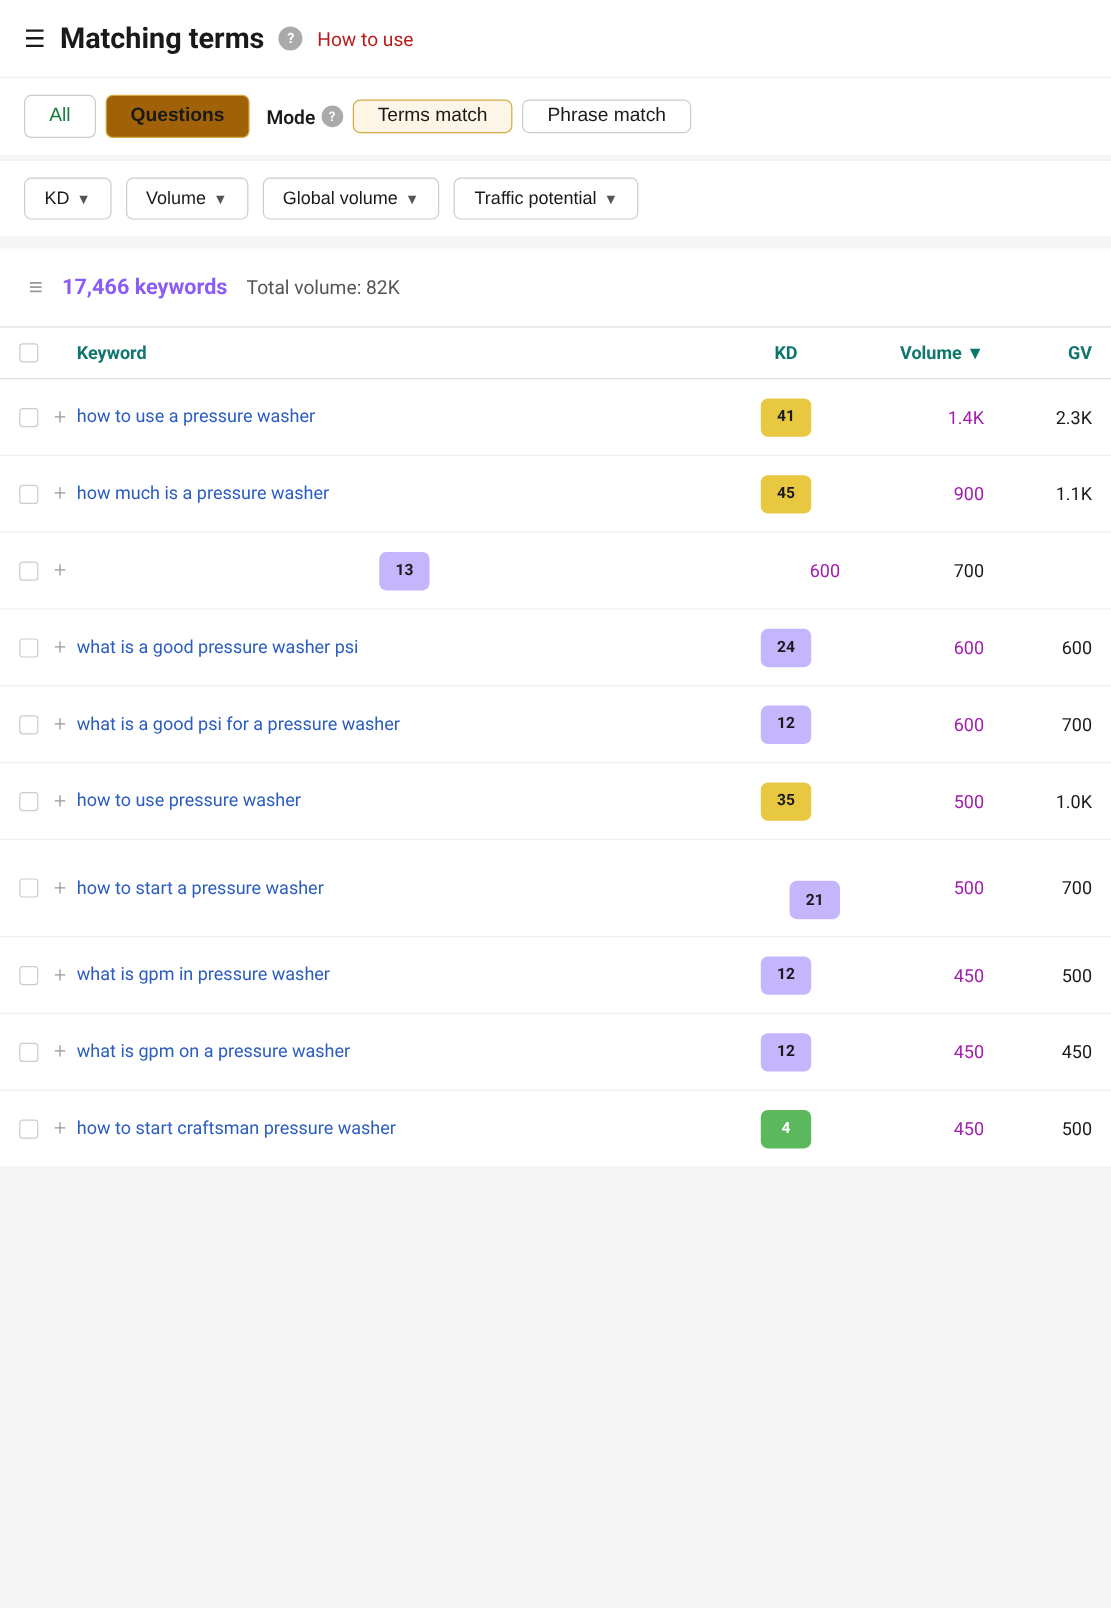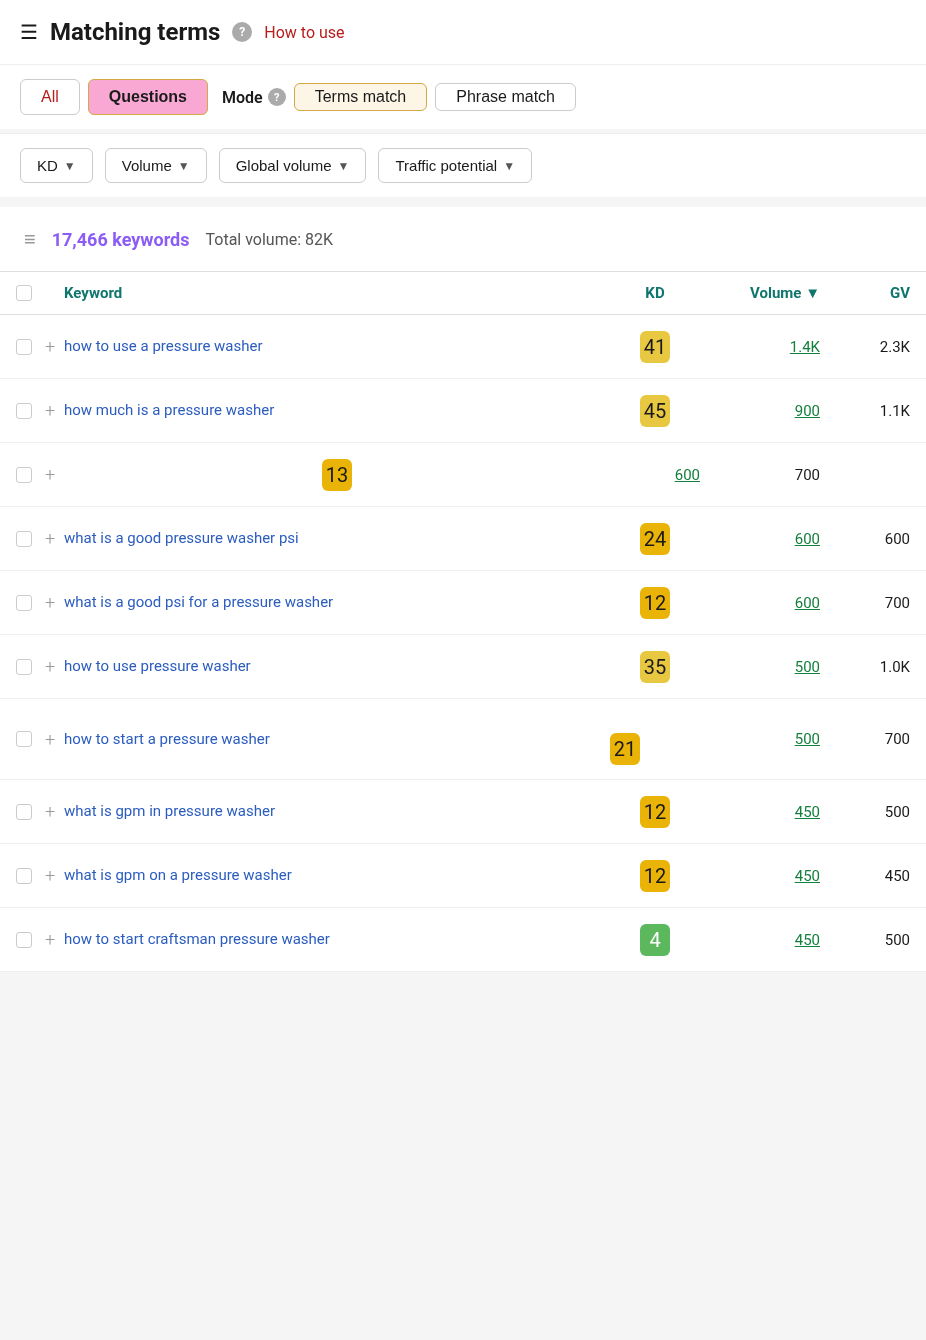--- a/index.html
+++ b/index.html
@@ -57,25 +57,25 @@
       gap: 8px;
       border-top: 1px solid #eee;
     }
     .tab-btn {
       padding: 8px 20px;
       border-radius: 6px;
       border: 1.5px solid #ccc;
       background: #fff;
       font-size: 16px;
       cursor: pointer;
-      color: #b91c1c;
+      color: #15803d;
     }
     .tab-btn.active {
       border-color: #d4a843;
-      background: #f9a8d4;
+      background: #a16207;
       font-weight: 600;
       color: #1a1a1a;
     }
     .mode-label {
       font-size: 16px;
       font-weight: 600;
       color: #1a1a1a;
       margin-left: 6px;
       display: flex;
       align-items: center;
@@ -222,36 +222,35 @@
       color: #2b5cbf;
       cursor: pointer;
       text-decoration: none;
       line-height: 1.4;
     }
 
     .kd-badge {
       display: inline-flex;
       align-items: center;
       justify-content: center;
-      width: 30px;
+      width: 42px;
       height: 32px;
       border-radius: 6px;
-      font-size: 20px;
-      font-weight: 400;
+      font-size: 13px;
+      font-weight: 700;
       color: #1a1a1a;
     }
     .kd-yellow { background: #e8c840; }
-    .kd-light-green { background: #eab308; }
+    .kd-light-green { background: #c4b5fd; }
     .kd-green { background: #5cb85c; color: #fff; }
 
     .volume-cell {
       text-align: right;
       font-size: 15px;
-      color: #15803d;
-      text-decoration: underline;
+      color: #a21caf;
     }
     .gv-cell {
       text-align: right;
       font-size: 15px;
       color: #1a1a1a;
     }
   </style>
 </head>
 <body>
 
@@ -393,21 +392,21 @@
     <div class="gv-cell">1.0K</div>
   </div>
       <div class="table-row">
     <div class="row-checkbox">
       <div class="checkbox"></div>
       <div class="plus-btn">+</div>
     </div>
     <div>
       <a class="keyword-link">how to start a pressure washer</a>
     </div>
-    <div style="display:flex;justify-content:flex-start;margin-top:20px;">
+    <div style="display:flex;justify-content:flex-end;margin-top:20px;">
       <span class="kd-badge kd-light-green">21</span>
     </div>
     <div class="volume-cell">500</div>
     <div class="gv-cell">700</div>
   </div>
       <div class="table-row">
     <div class="row-checkbox">
       <div class="checkbox"></div>
       <div class="plus-btn">+</div>
     </div>

